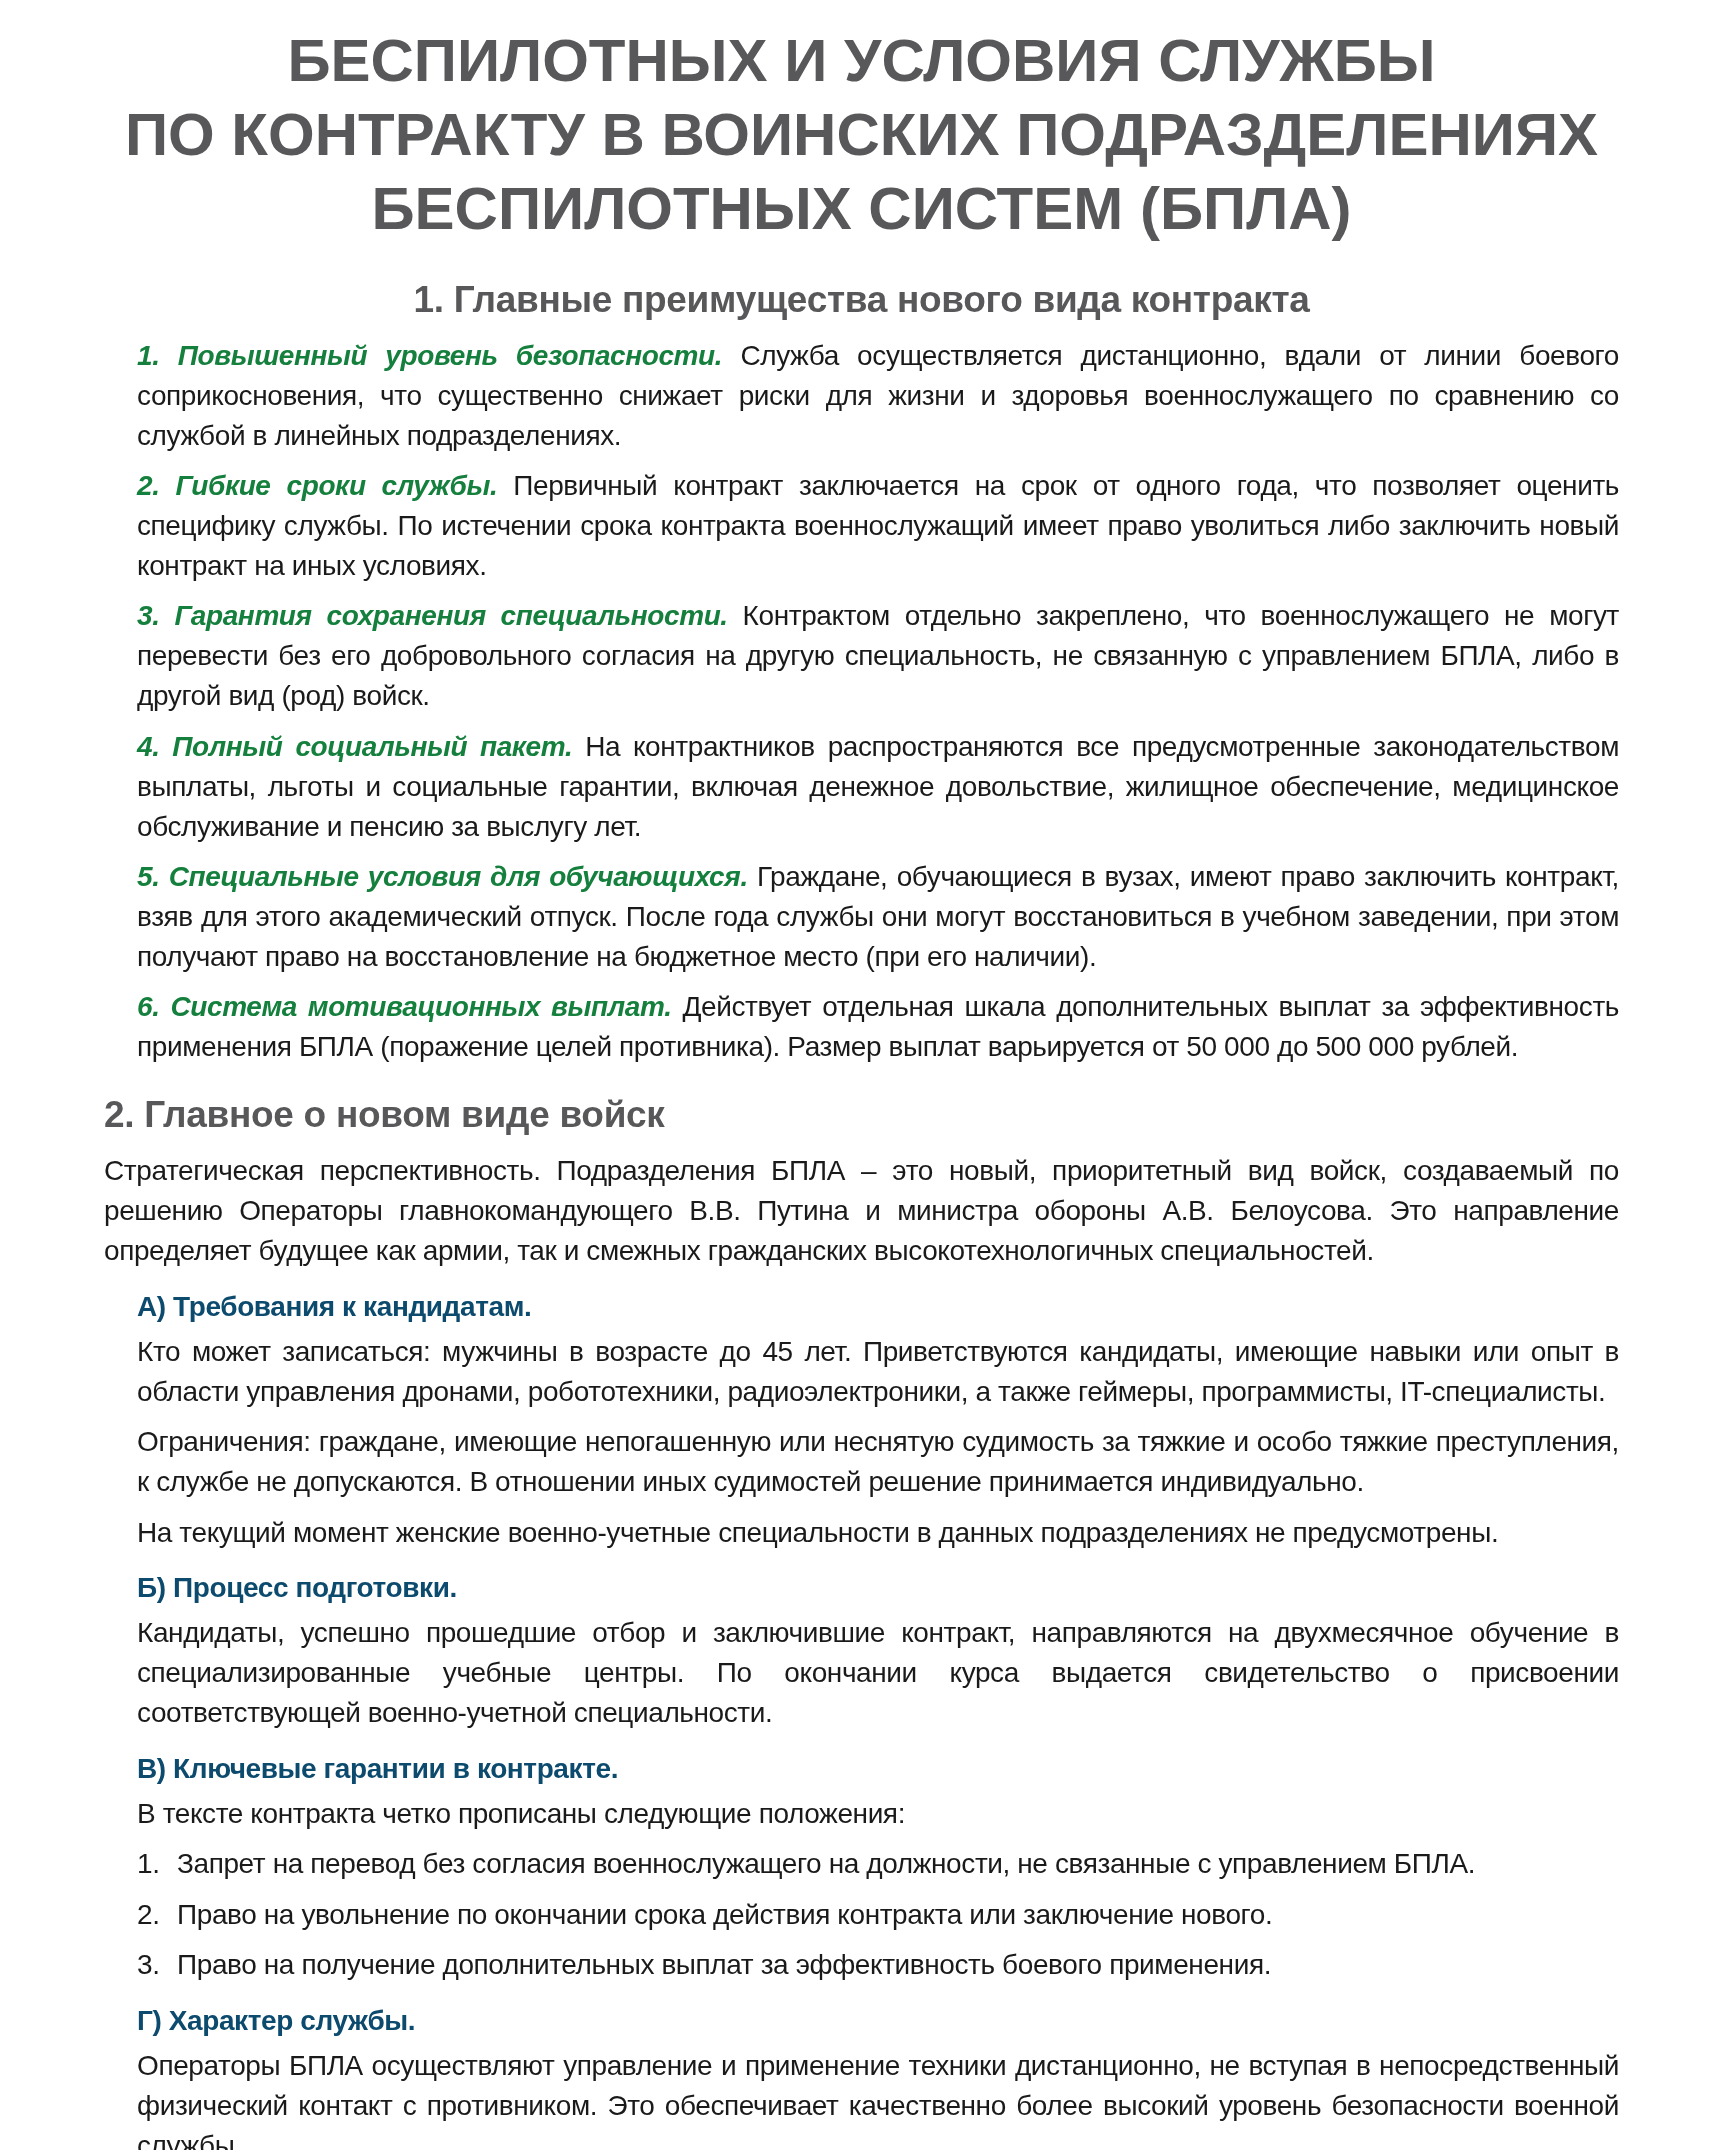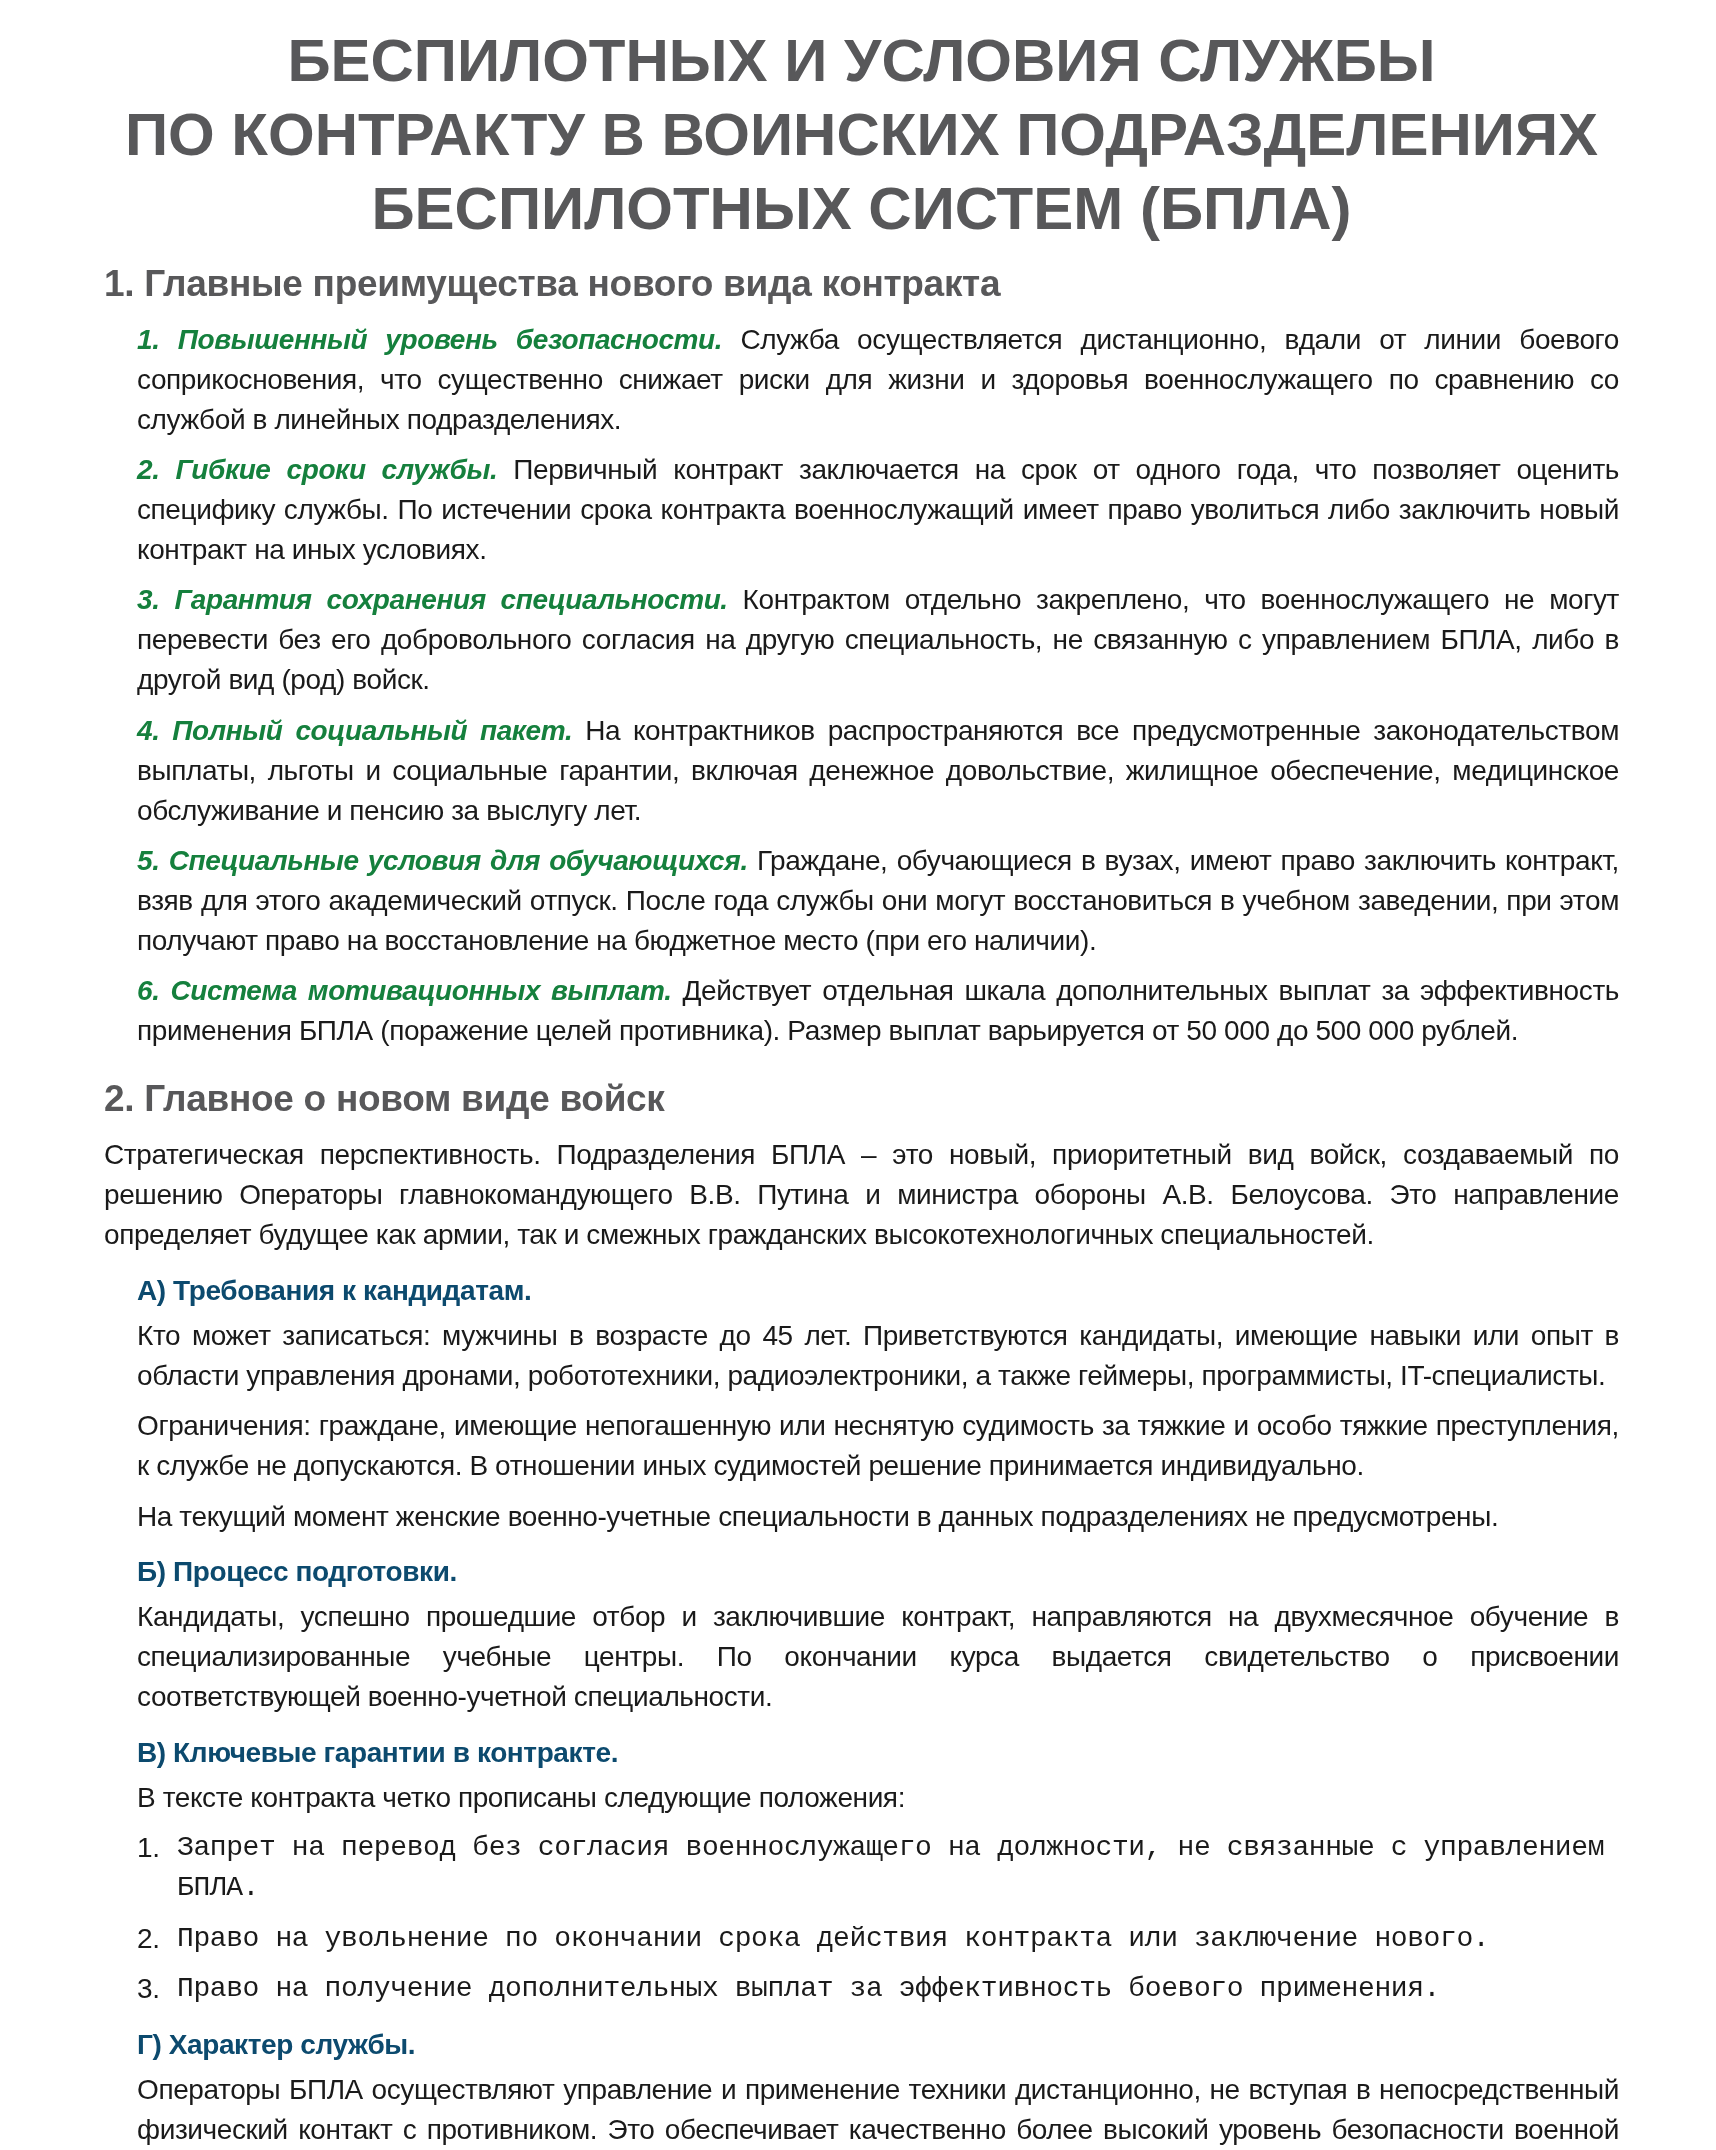--- a/index.html
+++ b/index.html
@@ -28,21 +28,21 @@
   }
   .doc-title .tl { display: block; }
   h2.sec-heading {
     margin: 26px 0 14px 0;
     font-size: 37px;
     line-height: 44px;
     font-weight: bold;
     color: #58585a;
     letter-spacing: -0.3px;
   }
-  h2.first { margin-top: 16px; }
+  h2.first { margin-top: 32px; text-align: center; }
   p {
     margin: 0 0 10.4px 0;
     font-size: 28px;
     line-height: 40px;
     letter-spacing: -0.4px;
     text-align: justify;
     -webkit-hyphens: auto;
     hyphens: auto;
   }
   .indent { margin-left: 33px; }
@@ -59,21 +59,21 @@
   .num-row {
     display: flex;
     margin: 0 0 10.4px 33px;
     font-size: 28px;
     line-height: 40px;
     letter-spacing: -0.4px;
   }
   .num-row .num {
     flex: 0 0 40px;
   }
-  .num-row .num-text { flex: 1 1 auto; text-align: left; font-family: Liberation Mono, monospace; }
+  .num-row .num-text { flex: 1 1 auto; text-align: left; }
   .intro { margin-left: 0; }
 </style>
 </head>
 <body>
 
 <div class="page">
 
   <h1 class="doc-title">
     <span class="tl">БЕСПИЛОТНЫХ И УСЛОВИЯ СЛУЖБЫ</span>
     <span class="tl">ПО КОНТРАКТУ В ВОИНСКИХ ПОДРАЗДЕЛЕНИЯХ</span>

